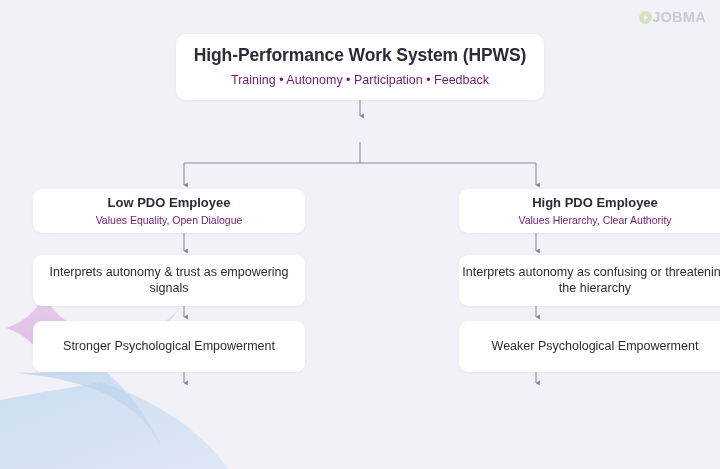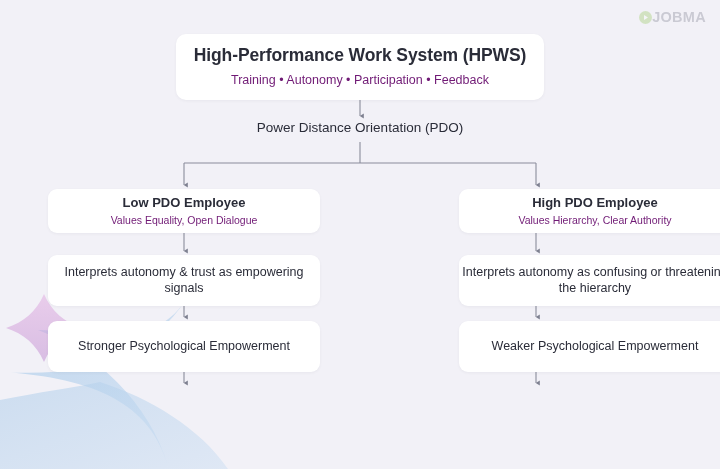--- a/index.html
+++ b/index.html
@@ -116,21 +116,21 @@
   }
   .step-node .node-title { font-size: 12.5px; }
 
   .outcome-node {
     width: 272px;
     height: 44px;
   }
   .outcome-node .node-title { font-size: 13px; font-weight: bold; }
   .outcome-node .node-sub { font-size: 10.5px; margin-top: 3px; }
 
-  .col-left  { left: 48px; }
+  .col-left  { left: 33px; }
   .col-right { left: 412px; margin-left: 47px; }
 
   .row-1 { top: 189px; }
   .row-2 { top: 255px; }
   .row-3 { top: 321px; }
   .row-4 { top: 387px; }
 </style>
 </head>
 <body>
 
@@ -186,21 +186,20 @@
       <line x1="536" y1="301" x2="536" y2="317" marker-end="url(#arrow)"></line>
       <line x1="536" y1="367" x2="536" y2="383" marker-end="url(#arrow)"></line>
     </g>
   </svg>
 
   <div class="node" id="node-root">
     <div class="node-title">High-Performance Work System (HPWS)</div>
     <div class="node-sub">Training • Autonomy • Participation • Feedback</div>
   </div>
 
-  <div id="node-pdo">Power Distance Orientation (PDO)</div>
 
   <div class="node branch-node col-left row-1">
     <div class="node-title">Low PDO Employee</div>
     <div class="node-sub">Values Equality, Open Dialogue</div>
   </div>
 
   <div class="node step-node col-left row-2">
     <div class="node-title">Interprets autonomy &amp; trust as empowering signals</div>
   </div>
 

